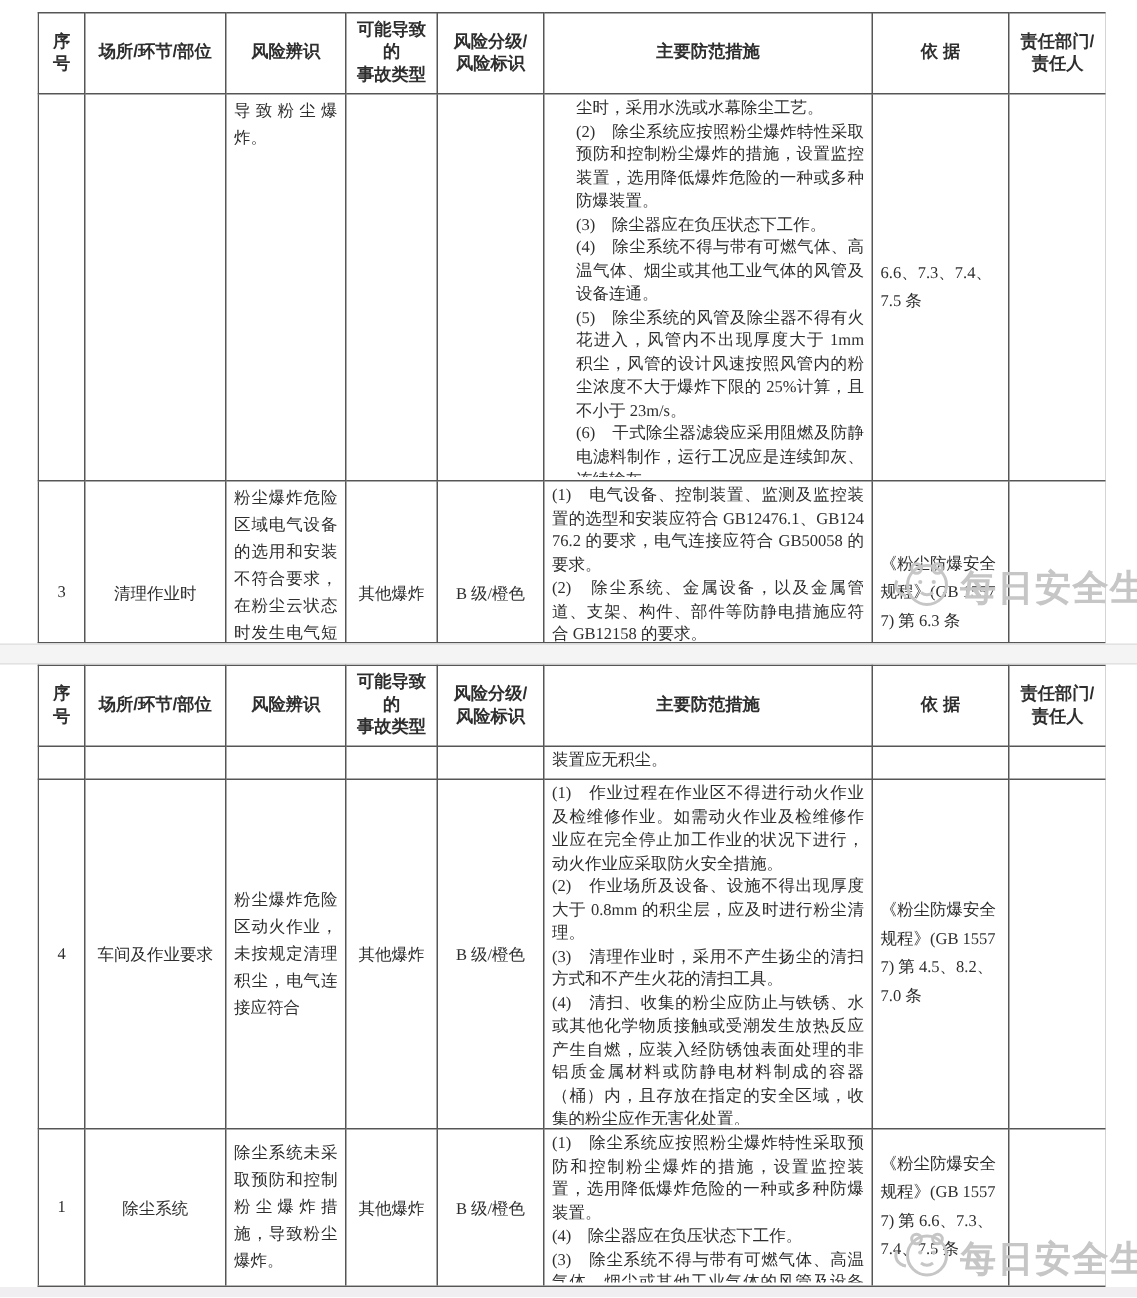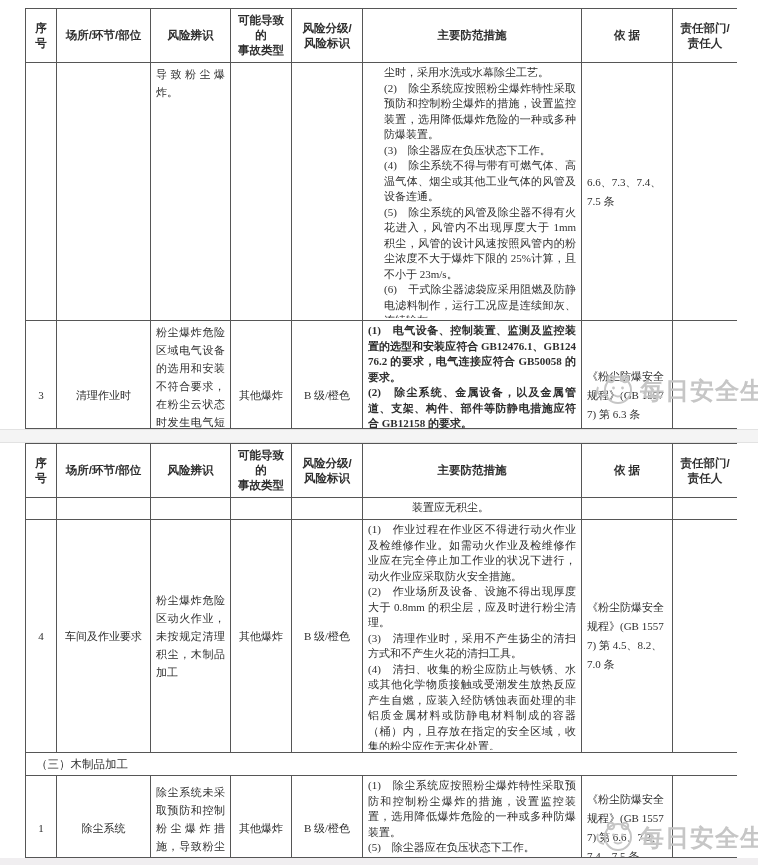--- a/index.html
+++ b/index.html
@@ -30,22 +30,22 @@
     font-weight:bold;font-size:11.5px;text-align:center;
     line-height:15px;padding:4px 2px;
     font-family:"Liberation Sans","DejaVu Sans",sans-serif;
   }
   td.c-center{text-align:center;}
   td.v-top{vertical-align:top;}
   .risk-text{line-height:18px;text-align:justify;}
   .measures{line-height:15.5px;text-align:justify;overflow:hidden;}
   .measures div{margin:0;}
   #t1-rowA-measures{height:253px;margin-left:16px;}
-  #t1-row3-measures{height:130px;font-weight:bold;}
-  #t2-rowA-measures{height:17px;margin-left:44px;}
+  #t1-row3-measures{height:130px;}
+  #t2-rowA-measures{height:17px;}
   #t2-row4-measures{height:228px;}
   #t2-row1-measures{height:100px;}
   .basis{line-height:19px;text-align:left;}
   .basis-top{line-height:19px;vertical-align:top;}
   .section-row td{
     text-align:left;padding:4px 10px;font-size:11.5px;line-height:14px;
   }
   .page-gap{
     position:absolute;left:0;top:429px;width:758px;height:14px;
     background:#f4f4f4;border-top:1px solid #e2e2e2;border-bottom:1px solid #e2e2e2;
@@ -205,47 +205,44 @@
         <div class="measures" id="t2-rowA-measures">
               <div>装置应无积尘。</div>
             </div>
       </td>
       <td></td>
       <td></td>
     </tr>
     <tr>
       <td class="c-center">4</td>
       <td class="c-center">车间及作业要求</td>
-      <td class="risk-text">粉尘爆炸危险区动火作业，未按规定清理积尘，木制品加工</td>
+      <td class="risk-text">粉尘爆炸危险区动火作业，未按规定清理积尘，电气连接应符合</td>
       <td class="c-center">其他爆炸</td>
       <td class="c-center">B 级/橙色</td>
       <td class="v-top">
         <div class="measures" id="t2-row4-measures">
               <div>(1)　作业过程在作业区不得进行动火作业及检维修作业。如需动火作业及检维修作业应在完全停止加工作业的状况下进行，动火作业应采取防火安全措施。</div>
               <div>(2)　作业场所及设备、设施不得出现厚度大于 0.8mm 的积尘层，应及时进行粉尘清理。</div>
               <div>(3)　清理作业时，采用不产生扬尘的清扫方式和不产生火花的清扫工具。</div>
               <div>(4)　清扫、收集的粉尘应防止与铁锈、水或其他化学物质接触或受潮发生放热反应产生自燃，应装入经防锈蚀表面处理的非铝质金属材料或防静电材料制成的容器（桶）内，且存放在指定的安全区域，收集的粉尘应作无害化处置。</div>
             </div>
       </td>
       <td class="basis">《粉尘防爆安全规程》(GB 15577) 第 4.5、8.2、7.0 条</td>
       <td></td>
     </tr>
-    <tr class="section-row" style="height:22px;">
-      <td colspan="8">（三）木制品加工</td>
-    </tr>
     <tr>
       <td class="c-center">1</td>
       <td class="c-center">除尘系统</td>
       <td class="risk-text">除尘系统未采取预防和控制粉尘爆炸措施，导致粉尘爆炸。</td>
       <td class="c-center">其他爆炸</td>
       <td class="c-center">B 级/橙色</td>
       <td class="v-top">
         <div class="measures" id="t2-row1-measures">
               <div>(1)　除尘系统应按照粉尘爆炸特性采取预防和控制粉尘爆炸的措施，设置监控装置，选用降低爆炸危险的一种或多种防爆装置。</div>
-              <div>(5)　除尘器应在负压状态下工作。</div>
+              <div>(4)　除尘器应在负压状态下工作。</div>
               <div>(3)　除尘系统不得与带有可燃气体、高温气体、烟尘或其他工业气体的风管及设备连通。</div>
             </div>
       </td>
       <td class="basis">《粉尘防爆安全规程》(GB 15577) 第 6.6、7.3、7.4、7.5 条</td>
       <td></td>
     </tr>
   </tbody>
     </table>
 </div>
 

